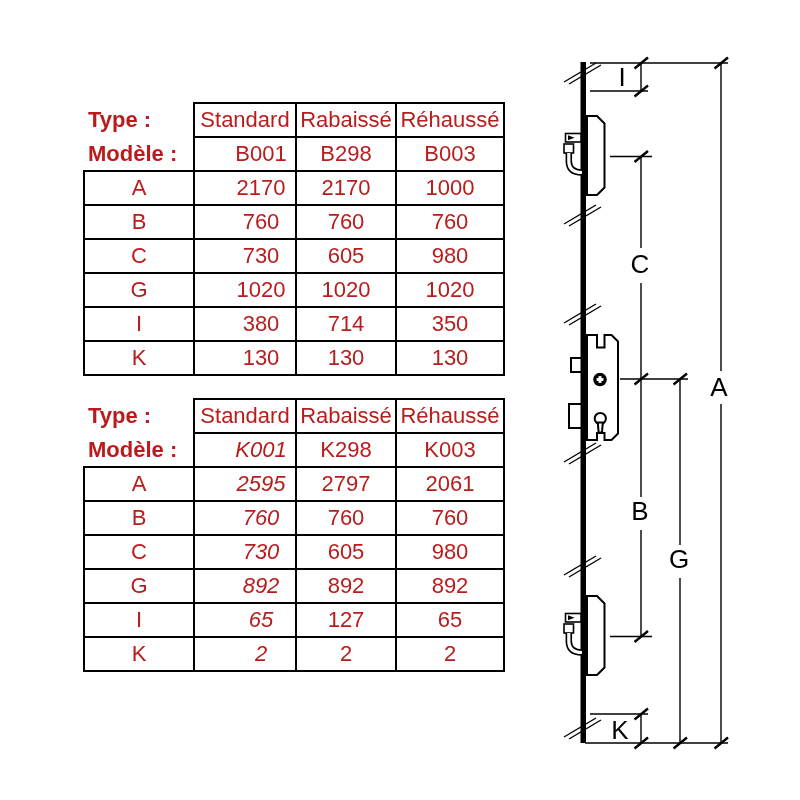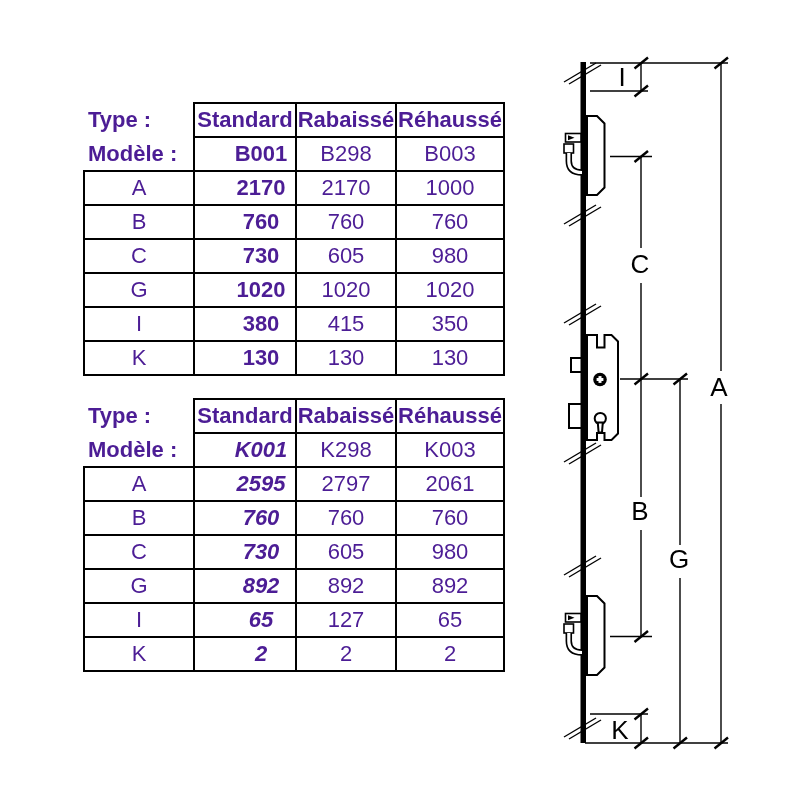--- a/index.html
+++ b/index.html
@@ -5,40 +5,40 @@
   html,body{margin:0;padding:0;}
   body{
     width:800px;height:800px;position:relative;overflow:hidden;
     background:#ffffff;
     font-family:"Liberation Sans","DejaVu Sans",sans-serif;
   }
   .spec-table{
     position:absolute;
     border-collapse:collapse;
     font-size:22px;
-    color:#4c1d95;
+    color:#b91c1c;
     table-layout:fixed;
   }
   .spec-table td{
     border:2px solid #000;
     text-align:center;
     vertical-align:middle;
     height:32px;
     padding:0;
     overflow:hidden;
     white-space:nowrap;
   }
   .spec-table td.free{
     border:none;
     text-align:left;
     padding-left:4px;
     font-weight:bold;
   }
-  .spec-table td.hdr{font-weight:bold;}
-  .spec-table td.std{font-weight:bold;padding-left:32px;}
+  .spec-table td.hdr{font-weight:normal;}
+  .spec-table td.std{font-weight:normal;padding-left:32px;}
   .spec-table.k td.std{font-style:italic;}
   #table-b001{left:83px;top:102px;}
   #table-k001{left:83px;top:398px;}
   #diagram{position:absolute;left:0;top:0;}
   .dim-label{
     font-family:"Liberation Sans","DejaVu Sans",sans-serif;
     font-size:26px;
     fill:#000;
   }
 </style>
@@ -85,21 +85,21 @@
   </tr>
   <tr>
     <td>G</td>
     <td class="std">1020</td>
     <td>1020</td>
     <td>1020</td>
   </tr>
   <tr>
     <td>I</td>
     <td class="std">380</td>
-    <td>415</td>
+    <td>714</td>
     <td>350</td>
   </tr>
   <tr>
     <td>K</td>
     <td class="std">130</td>
     <td>130</td>
     <td>130</td>
   </tr>
 </tbody>
   </table>

